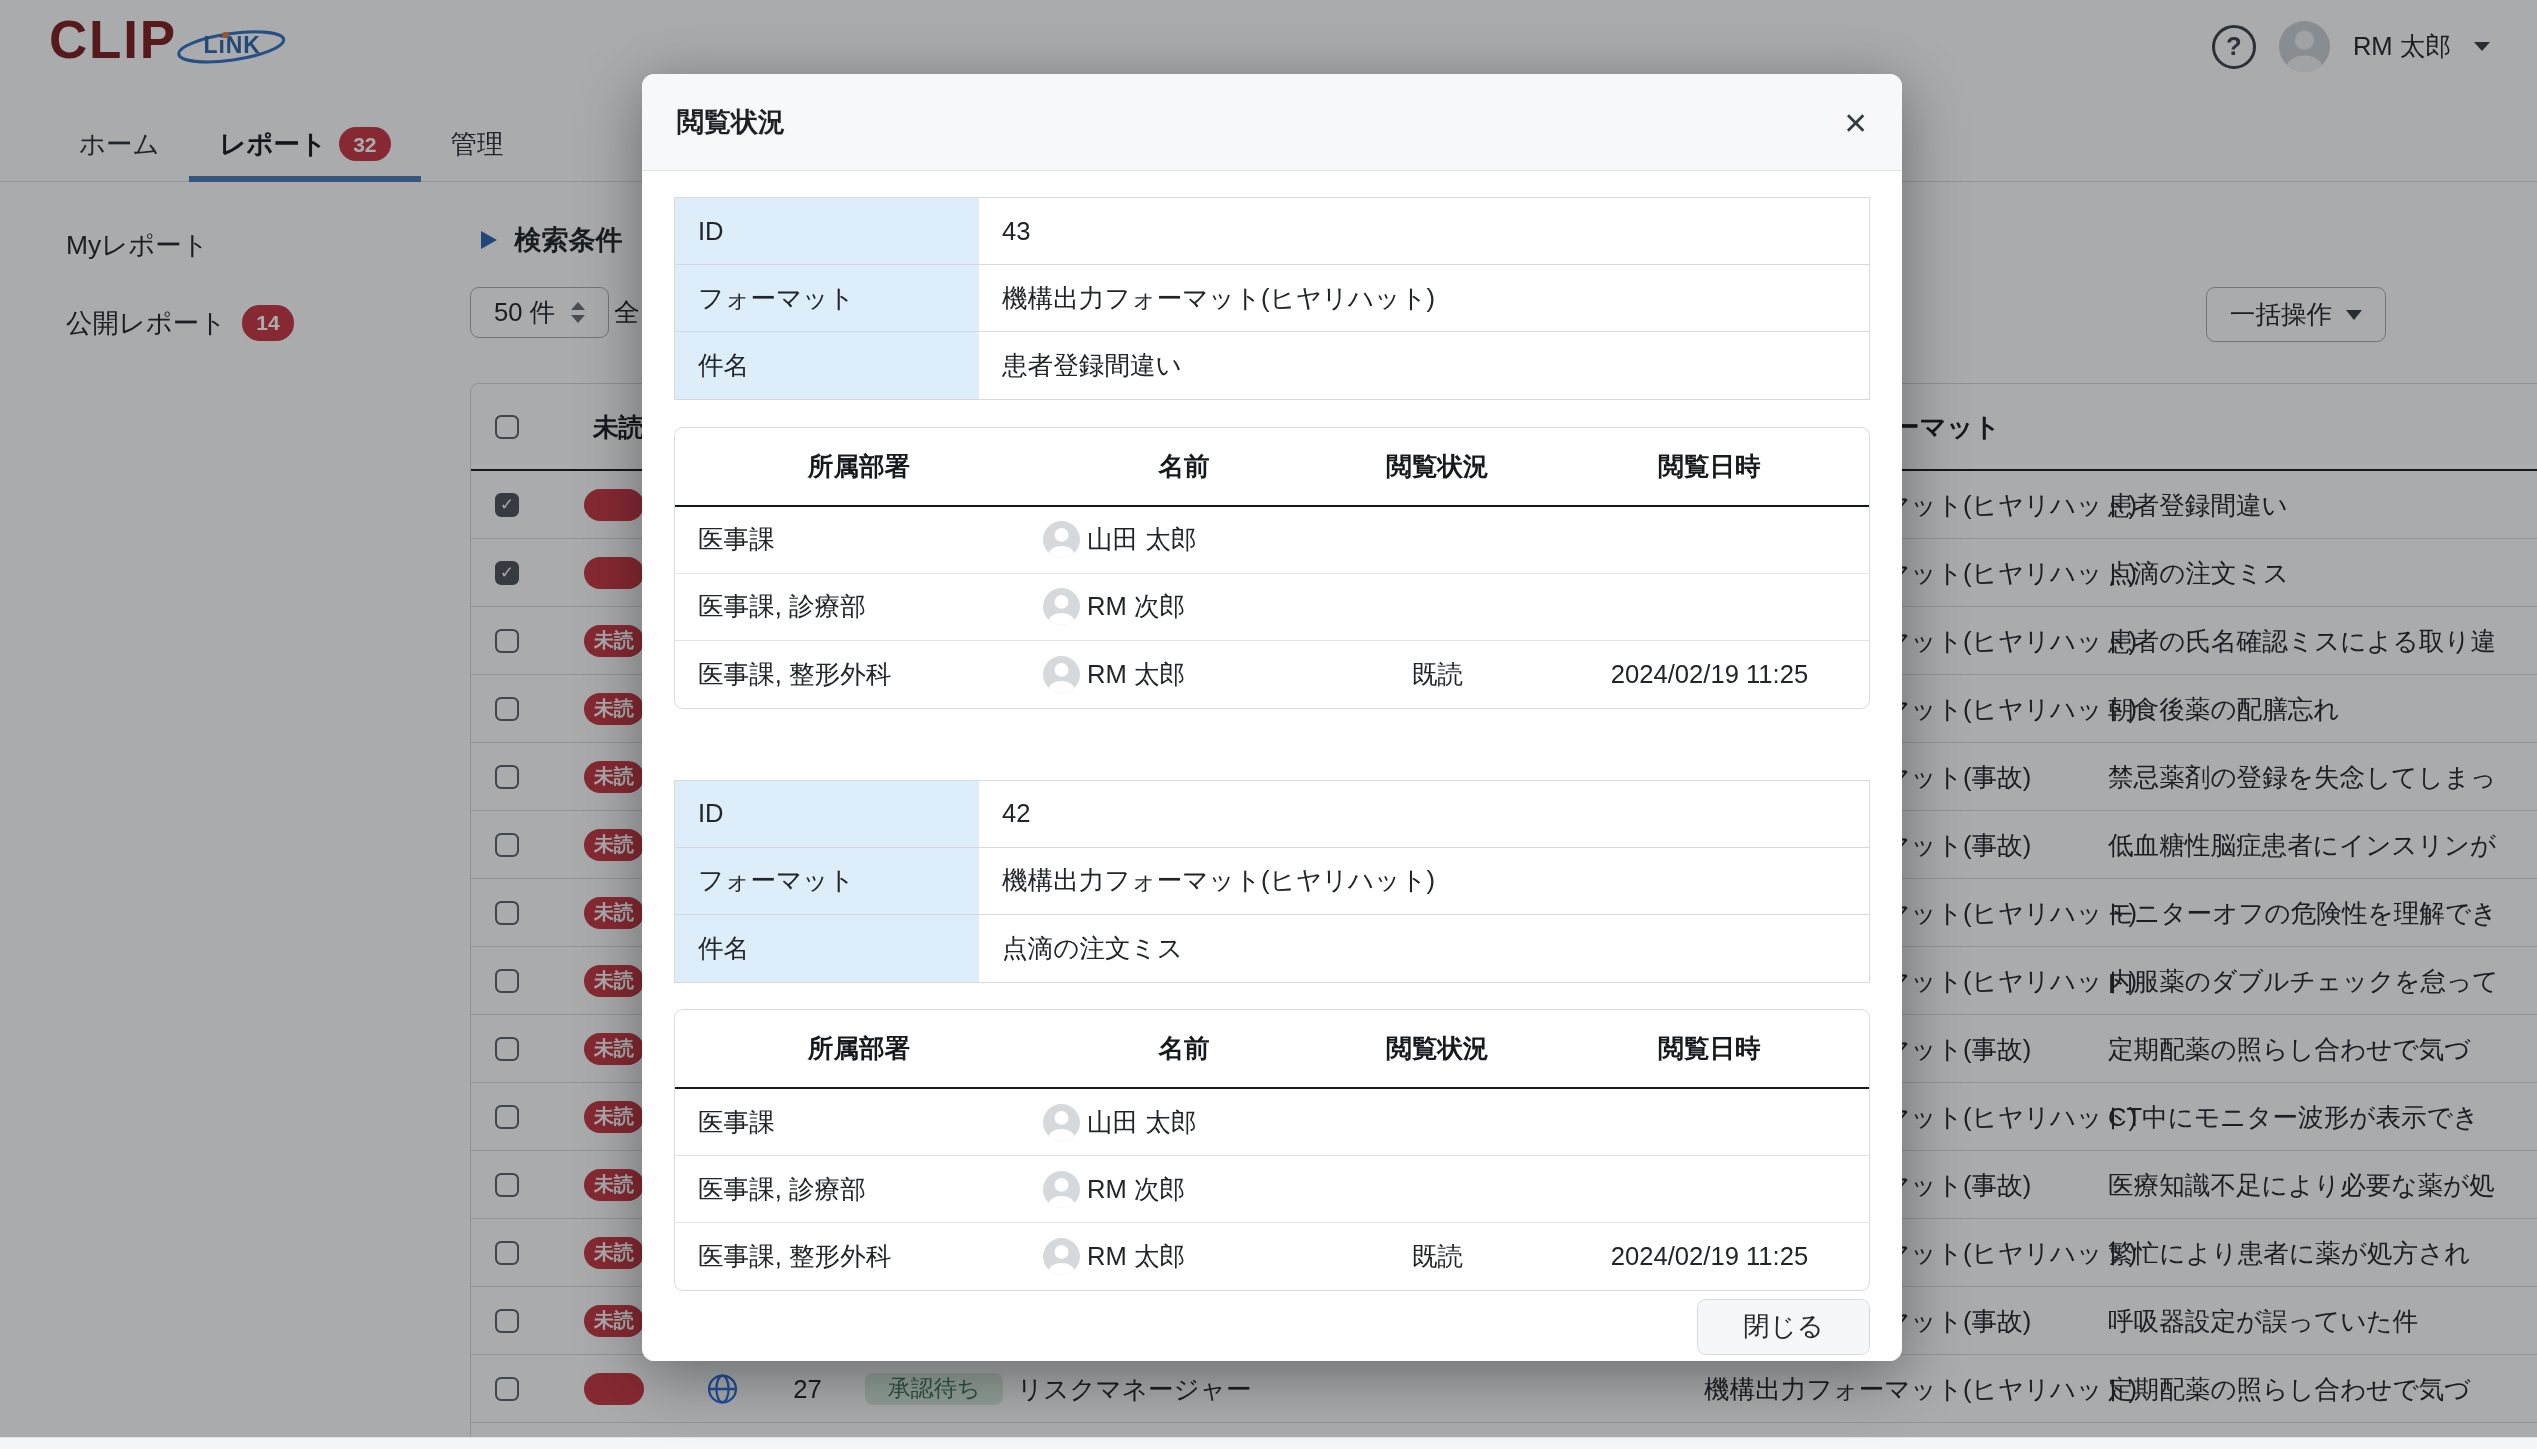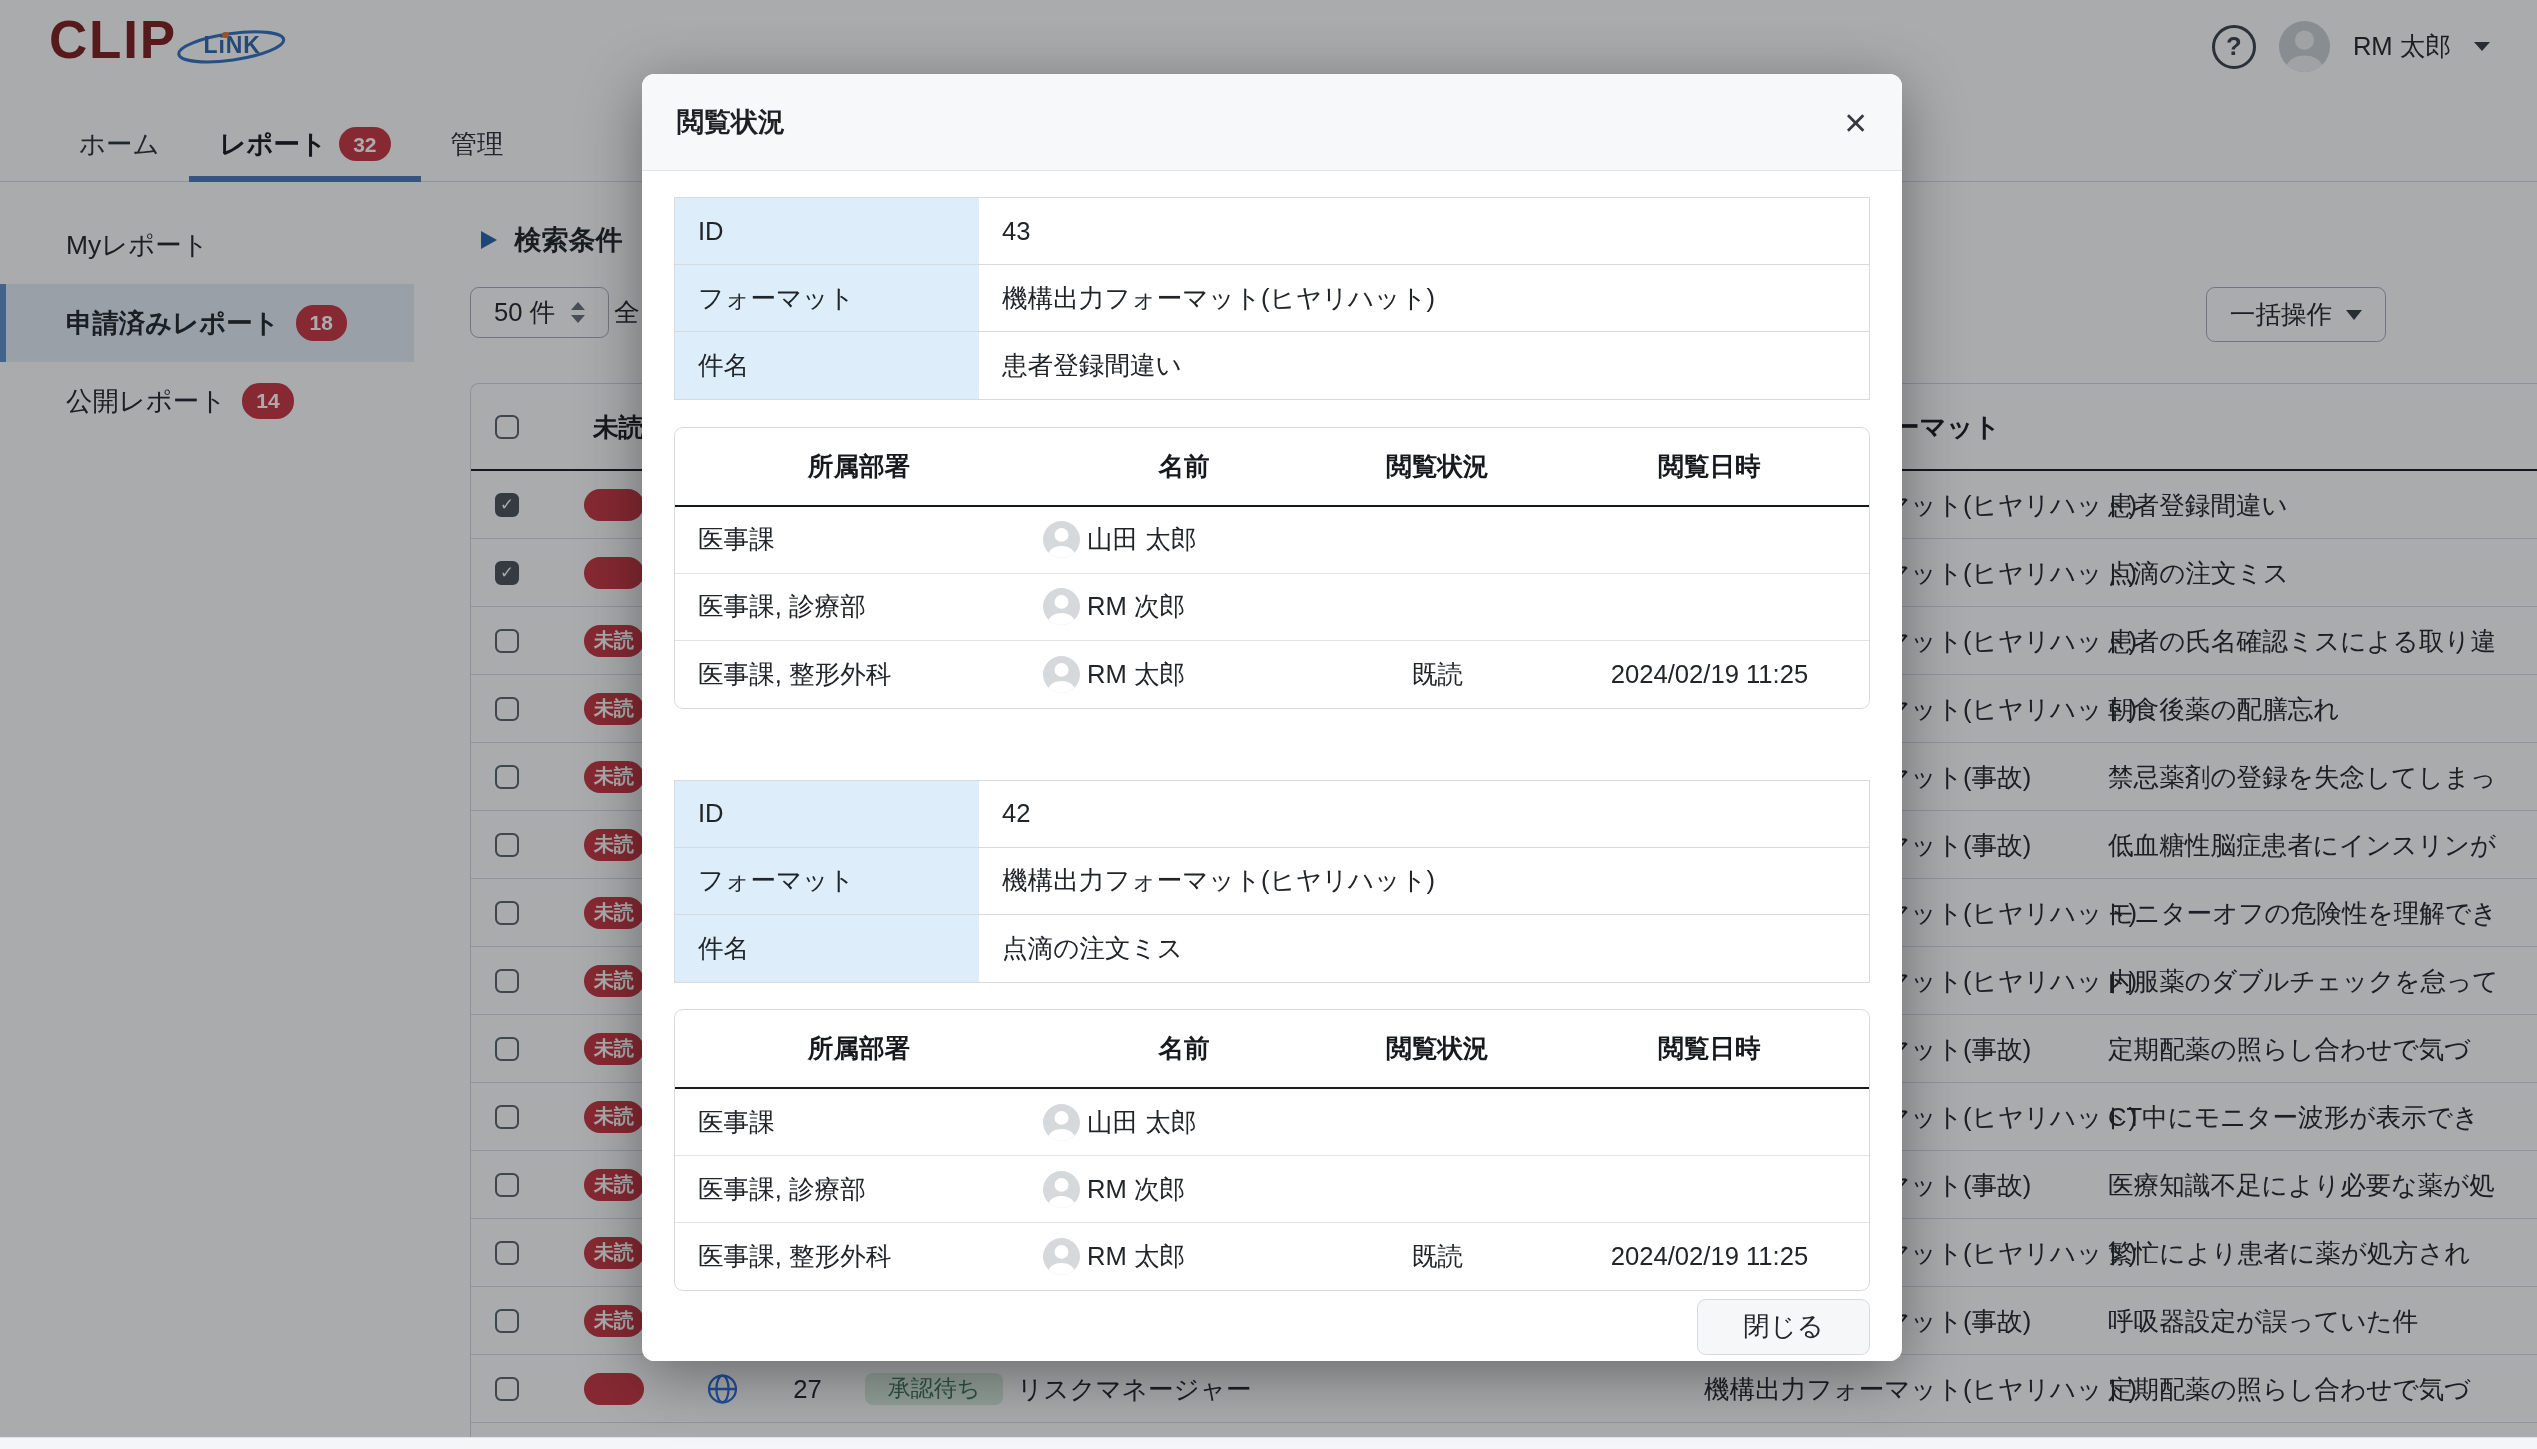--- a/index.html
+++ b/index.html
@@ -138,24 +138,20 @@
 
   </div>
       </nav>
   </header>
 
   <aside class="sidebar" id="sidebar">
       <div class="side-item">
     <span>Myレポート</span>
 
   </div>
-      <div class="side-item active">
-    <span>申請済みレポート</span>
-    <span class="side-badge">18</span>
-  </div>
       <div class="side-item">
     <span>公開レポート</span>
     <span class="side-badge">14</span>
   </div>
     </aside>
 
   <main class="main">
     <div class="search-toggle">
       <span class="tri-right"></span>
       <span>検索条件</span>

